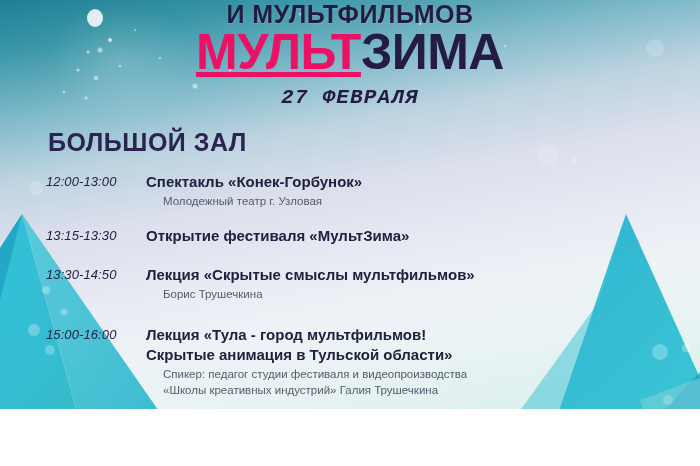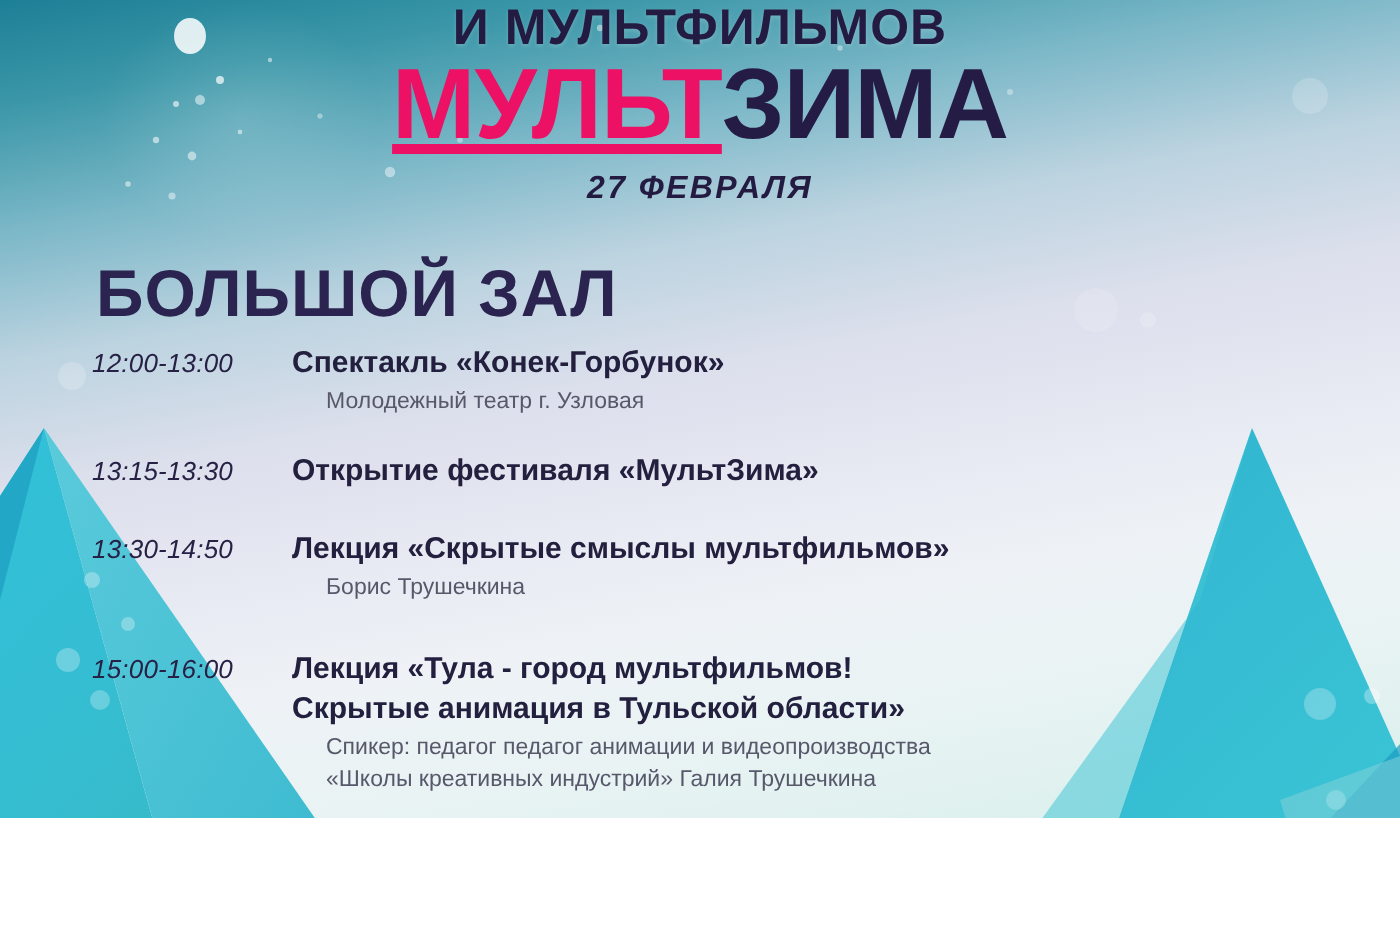--- a/index.html
+++ b/index.html
@@ -58,33 +58,34 @@
     line-height: 0.95;
     font-size: 50px;
     font-weight: bold;
     letter-spacing: -0.5px;
     white-space: nowrap;
   }
   .wm-pink { color: #ec1164; text-decoration: underline; }
   .wm-dark { color: #251c46; }
   .datebar {
     margin: 9px 0 0 0;
-    font-size: 16px;
+    font-size: 21px;
     font-weight: bold;
     font-style: italic;
     letter-spacing: 1.2px;
     color: #241b42;
+    font-family: Liberation Mono, monospace;
   }
 
   
   .hall-title {
     position: absolute;
     left: 48px;
     top: 128px;
-    font-size: 33px;
+    font-size: 25px;
     font-weight: bold;
     letter-spacing: 0.5px;
     color: #2b2350;
     z-index: 5;
     margin: 0;
   }
 
   
   .schedule {
     position: absolute;
@@ -249,20 +250,20 @@
         </p>
       </div>
     </div>
 
     <div class="sched-row">
       <div class="sched-time">15:00-16:00</div>
       <div class="sched-body">
         <p class="sched-title">Лекция «Тула - город мультфильмов!</p>
         <p class="sched-title">Скрытые анимация в Тульской области»</p>
         <p class="sched-desc">
-          <span class="sched-desc-line">Спикер: педагог педагог анимации и видеопроизводства</span>
+          <span class="sched-desc-line">Спикер: педагог студии фестиваля и видеопроизводства</span>
           <span class="sched-desc-line">«Школы креативных индустрий» Галия Трушечкина</span>
         </p>
       </div>
     </div>
 
   </div>
 </div>
 
 </body></html>

